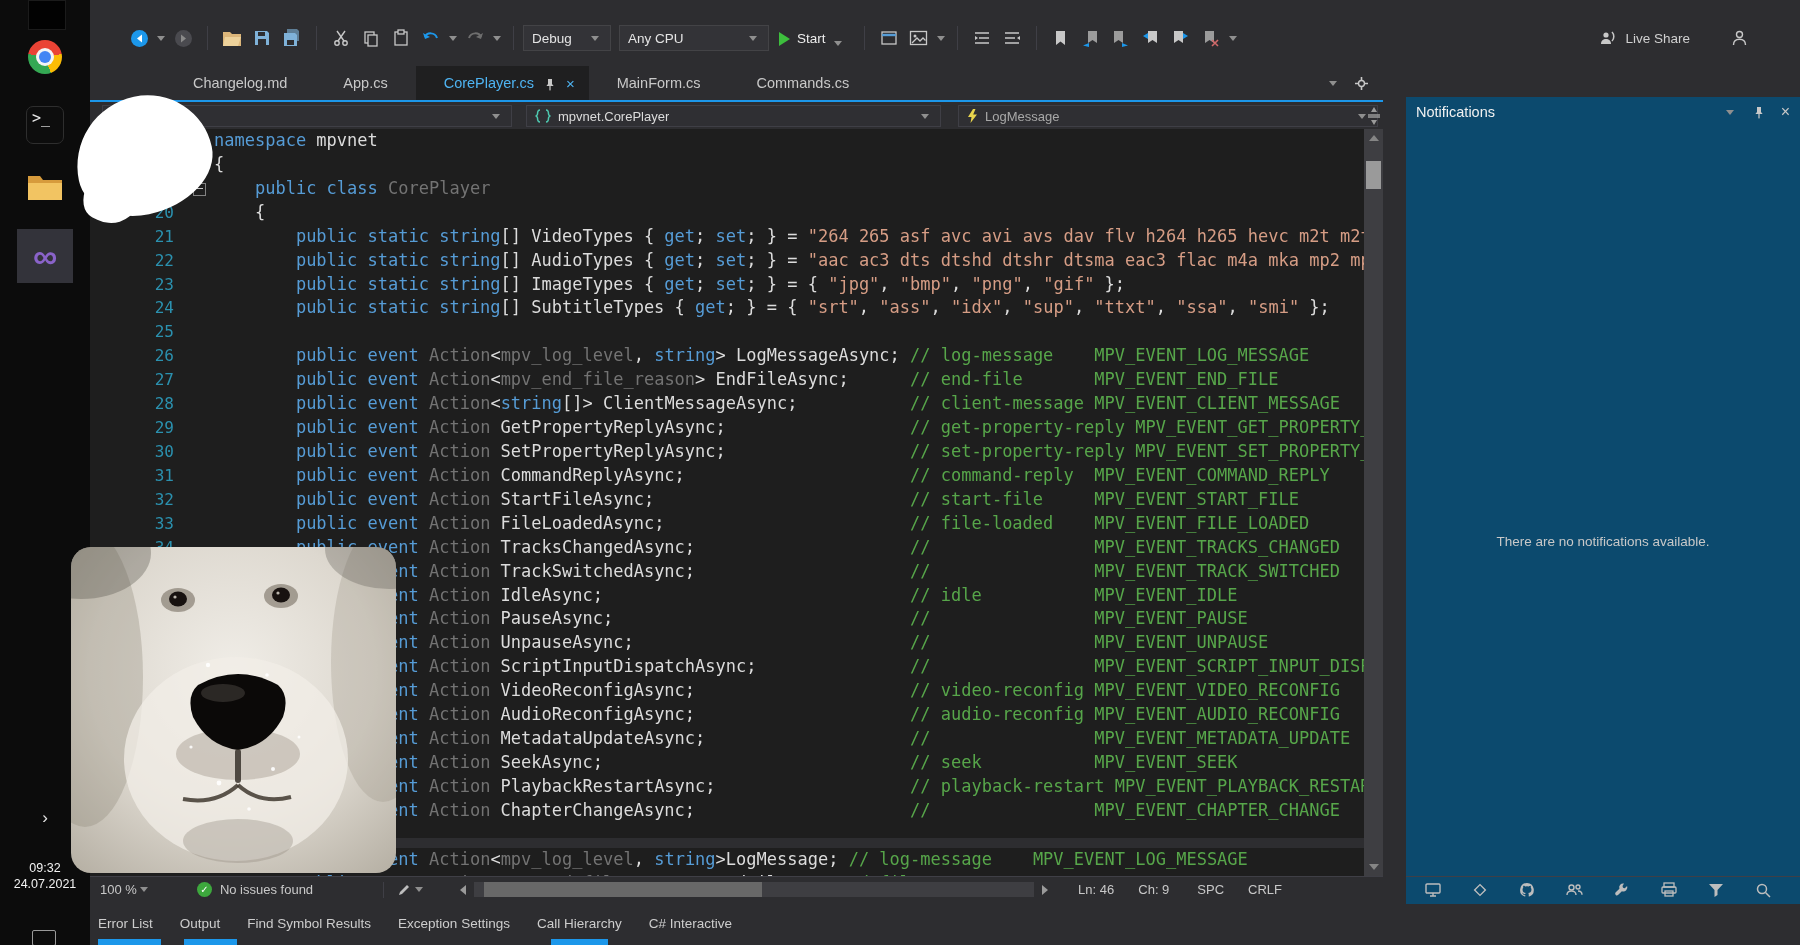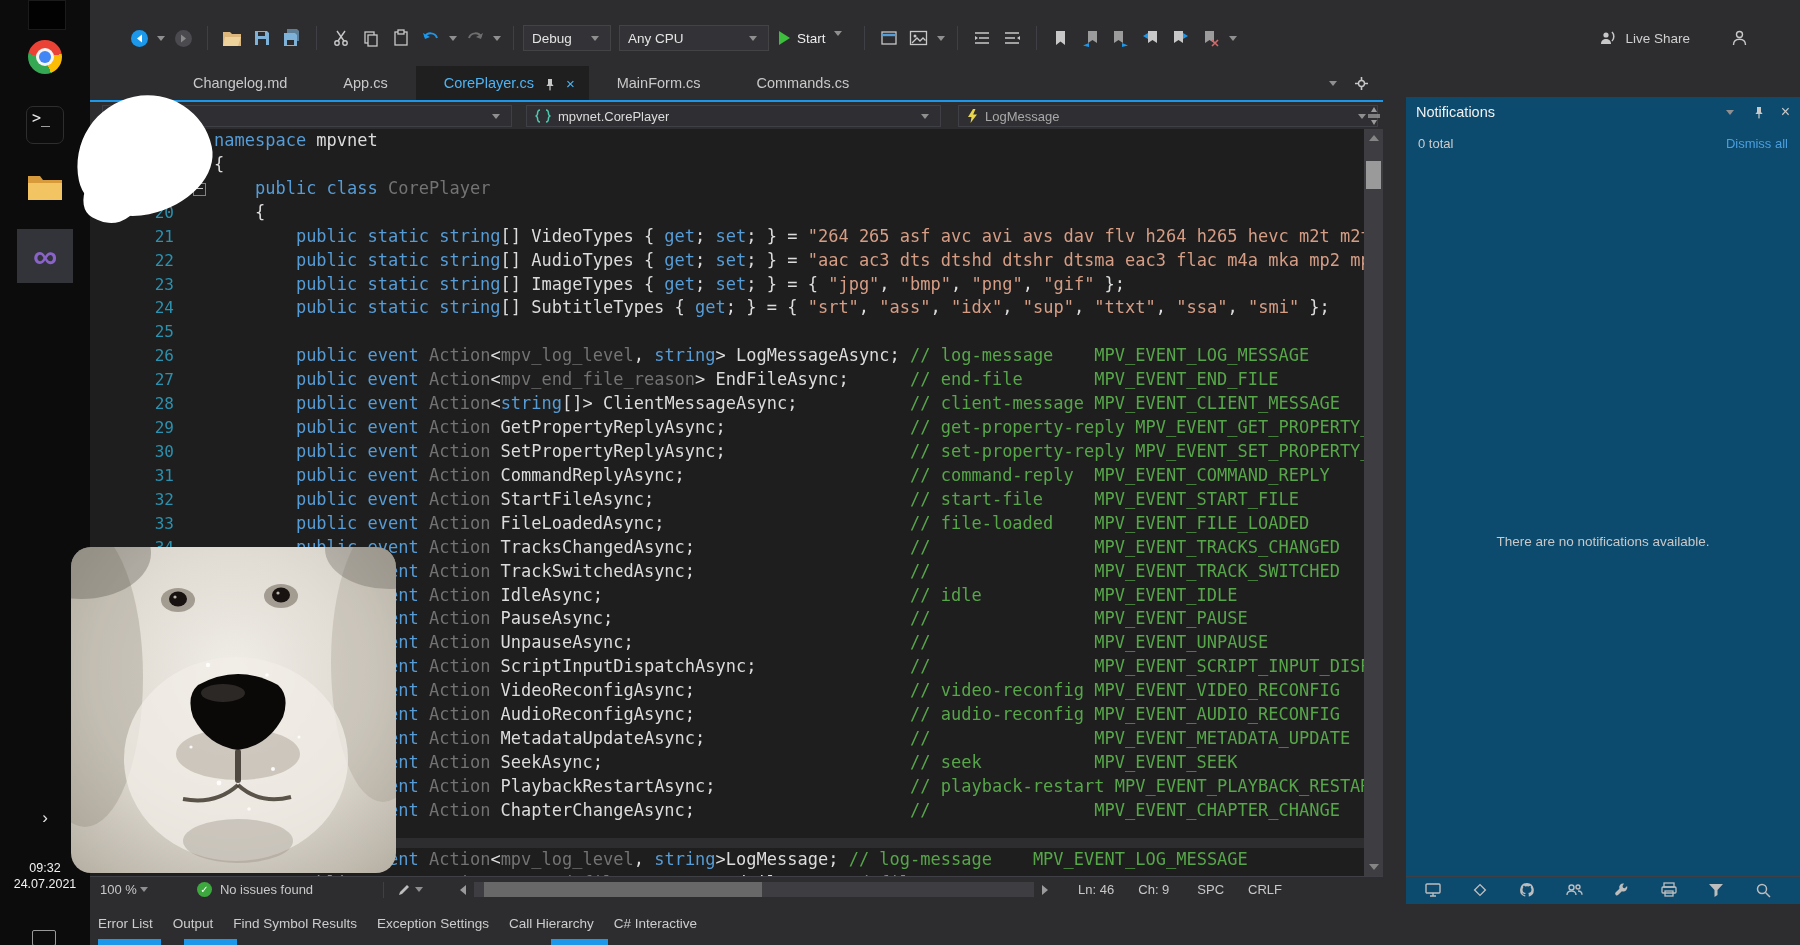--- a/index.html
+++ b/index.html
@@ -27,21 +27,21 @@
 
   
   #toolbar{position:absolute;left:0;top:0;width:1710px;height:64px;display:flex;align-items:center;
     padding:12px 46px 0 34px;box-sizing:border-box;}
   .ti{width:22px;height:22px;display:flex;align-items:center;justify-content:center;margin:0 4px;flex:0 0 auto;}
   .sep{width:1px;height:24px;background:#3F3F46;margin:0 9px;flex:0 0 auto;}
   .cdown{width:0;height:0;border-left:4px solid transparent;border-right:4px solid transparent;border-top:5px solid #8F8F8F;
     display:inline-block;margin:0 3px;flex:0 0 auto;}
   .combo{height:26px;background:#333337;border:1px solid #434346;display:flex;align-items:center;justify-content:space-between;
     padding:0 8px;font-size:13.5px;color:#E4E4E4;box-sizing:border-box;flex:0 0 auto;}
-  .startbtn{display:flex;align-items:flex-start;margin:0 10px;flex:0 0 auto;}
+  .startbtn{display:flex;align-items:flex-end;margin:0 10px;flex:0 0 auto;}
   .play{width:0;height:0;border-top:7px solid transparent;border-bottom:7px solid transparent;border-left:11px solid #3DBE3D;margin-right:7px;}
   .startlabel{font-size:13.5px;color:#EDEDED;margin-right:5px;}
   .liveshare{display:flex;align-items:center;font-size:13.5px;color:#D0D0D0;flex:0 0 auto;}
   .spacer{flex:1 1 auto;}
 
   
   #tabrow{position:absolute;left:0;top:66px;width:1293px;height:36px;display:flex;align-items:stretch;
     padding-left:75px;box-sizing:border-box;border-bottom:2px solid #1C97EA;background:#2D2D30;}
   .tab{display:flex;align-items:center;padding:0 28px;font-size:14.5px;color:#C8C8C8;white-space:nowrap;}
   .tab.active{color:#4EB3F1;background:#1F1F20;padding-right:14px;}
@@ -95,21 +95,21 @@
   .pcount{height:32px;display:flex;align-items:center;justify-content:space-between;padding:0 12px;font-size:13px;}
   .dismiss{color:#4B9FE0;}
   .pempty{position:absolute;left:0;top:437px;width:100%;text-align:center;font-size:13.5px;color:#C8C8C8;}
 
   
   #tray{position:absolute;left:1316px;top:876px;width:394px;height:26px;border-top:1px solid #3F3F46;
     display:flex;align-items:center;gap:29px;padding-left:18px;box-sizing:border-box;}
 
   
   #btabs{position:absolute;left:0;top:908px;width:1710px;height:31px;background:#2D2D30;display:flex;align-items:center;
-    gap:20px;padding-left:8px;box-sizing:border-box;font-size:13.5px;color:#CDCDCD;}
+    gap:27px;padding-left:8px;box-sizing:border-box;font-size:13.5px;color:#CDCDCD;}
   .bseg{position:absolute;height:6px;background:#1C97EA;top:939px;}
 
   
   #blob-main{position:absolute;left:75px;top:96px;width:137px;height:118px;background:#FFFFFF;z-index:30;
     border-radius:52% 48% 55% 45% / 60% 55% 45% 40%;transform:rotate(-12deg);}
   #blob-tail{position:absolute;left:86px;top:164px;width:54px;height:60px;background:#FFFFFF;z-index:30;
     border-radius:50% 50% 62% 38% / 50% 60% 52% 48%;transform:rotate(26deg);}
   #bear{position:absolute;left:71px;top:547px;width:325px;height:326px;border-radius:20px;overflow:hidden;z-index:30;}
 
   svg{display:block;}
@@ -444,24 +444,20 @@
       <span class="ptitle">Notifications</span>
       <span class="picons">
         <span class="cdown"></span>
         <svg width="12" height="13" viewBox="0 0 12 13">
             <path d="M4 1 h4 v5 l1.6 2 H2.4 L4 6 Z" fill="#C8C8C8"></path>
             <rect x="5.4" y="8" width="1.2" height="4.4" fill="#C8C8C8"></rect>
           </svg>
         <span style="font-size:16px;">×</span>
       </span>
     </div>
-    <div class="pcount">
-      <span>0 total</span>
-      <span class="dismiss">Dismiss all</span>
-    </div>
     <div class="pempty">There are no notifications available.</div>
   </div>
 
   <div id="tray">
     <svg width="18" height="18" viewBox="0 0 18 18" fill="none" stroke="#BDBDBD" stroke-width="1.4">
         <rect x="2" y="3" width="14" height="9" rx="1"></rect>
         <path d="M6 15 h6 M9 12 v3"></path>
       </svg>
     <svg width="18" height="18" viewBox="0 0 18 18" fill="none" stroke="#BDBDBD" stroke-width="1.4">
         <rect x="5.2" y="5.2" width="7.6" height="7.6" transform="rotate(45 9 9)"></rect>

